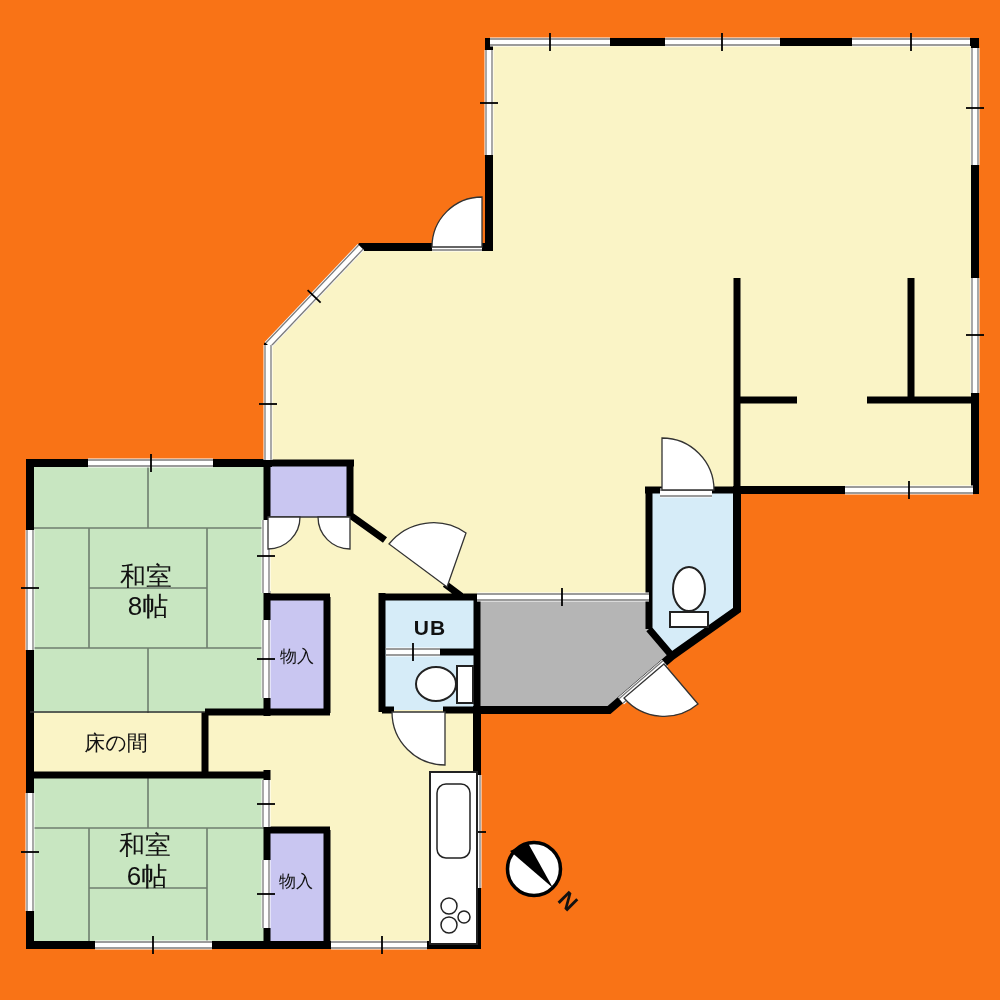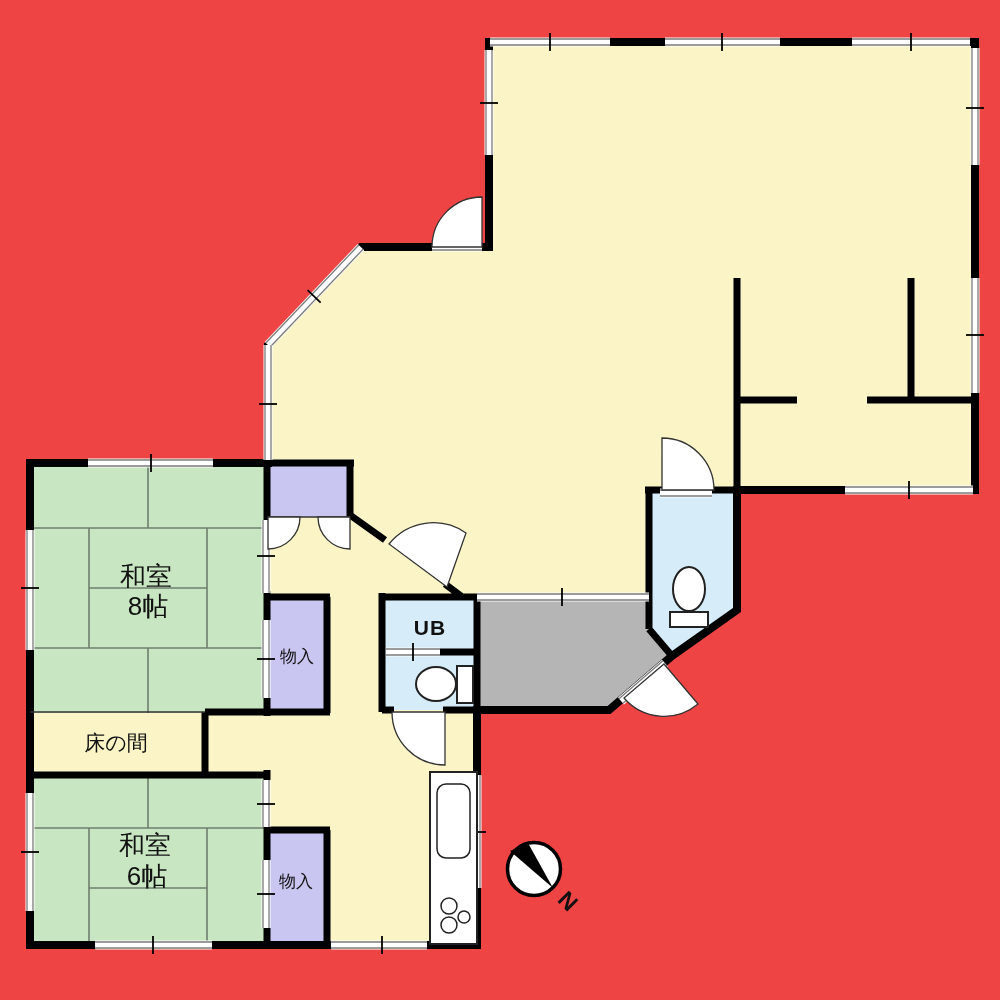--- a/index.html
+++ b/index.html
@@ -1,16 +1,16 @@
 <!DOCTYPE html>
 <html><head>
 <meta charset="utf-8">
 <style>
   html,body{margin:0;padding:0;background:#ffffff;}
-  .stage{width:1000px;height:1000px;position:relative;background:#ef4444;}
+  .stage{width:1000px;height:1000px;position:relative;background:#f97316;}
   svg{display:block;}
   text{font-family:"Liberation Sans","DejaVu Sans",sans-serif;fill:#111;}
   .lbl-big{font-size:26px;}
   .lbl-med{font-size:21px;}
   .lbl-sm{font-size:17px;}
   .lbl-ub{font-size:21px;font-weight:bold;letter-spacing:1px;}
   .lbl-n{font-size:23px;font-weight:bold;}
   .wall-outer{fill:none;stroke:#000;stroke-width:8;stroke-linejoin:miter;}
   .wall-in{fill:none;stroke:#000;stroke-width:7;stroke-linecap:butt;}
   .thinline{fill:none;stroke:#333;stroke-width:1.5;}

